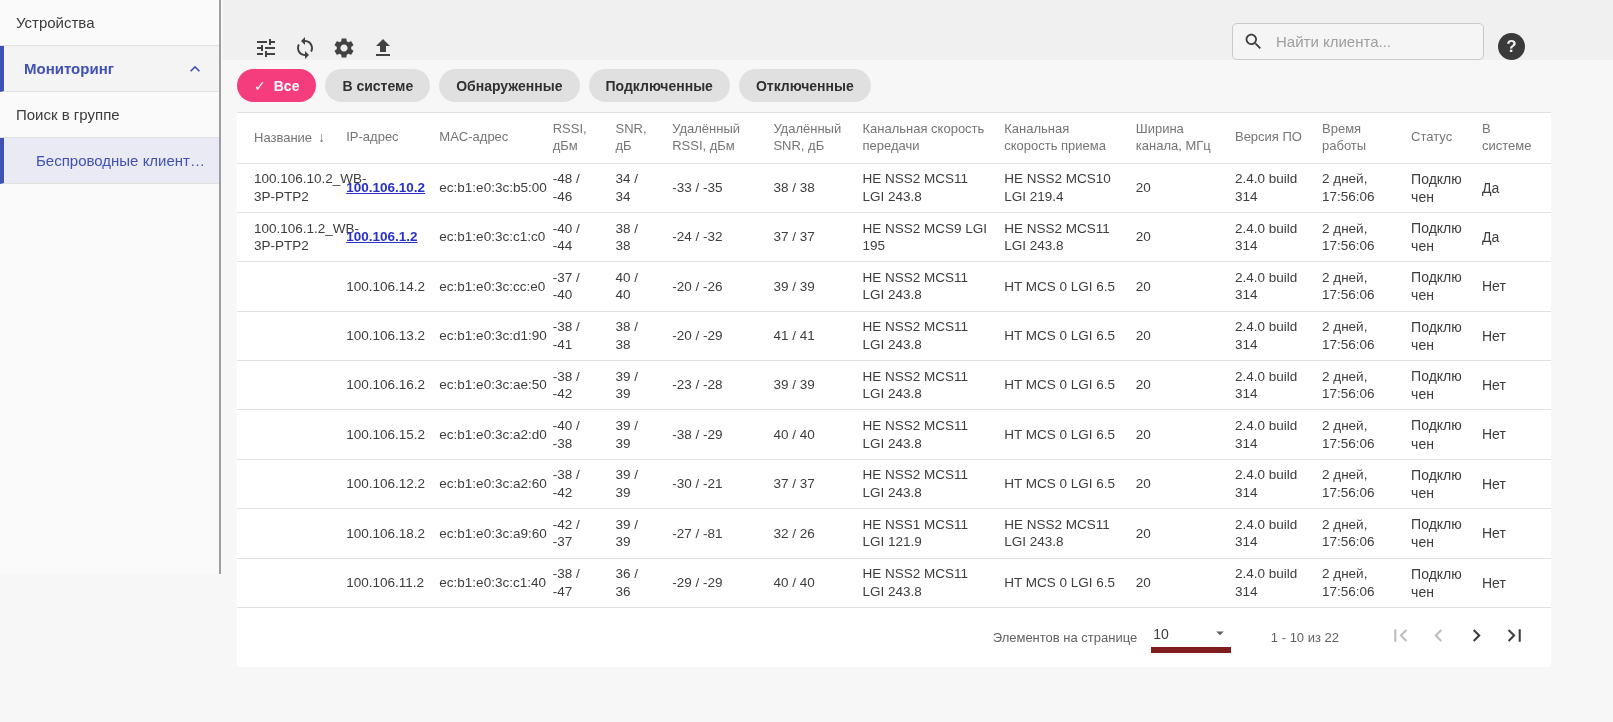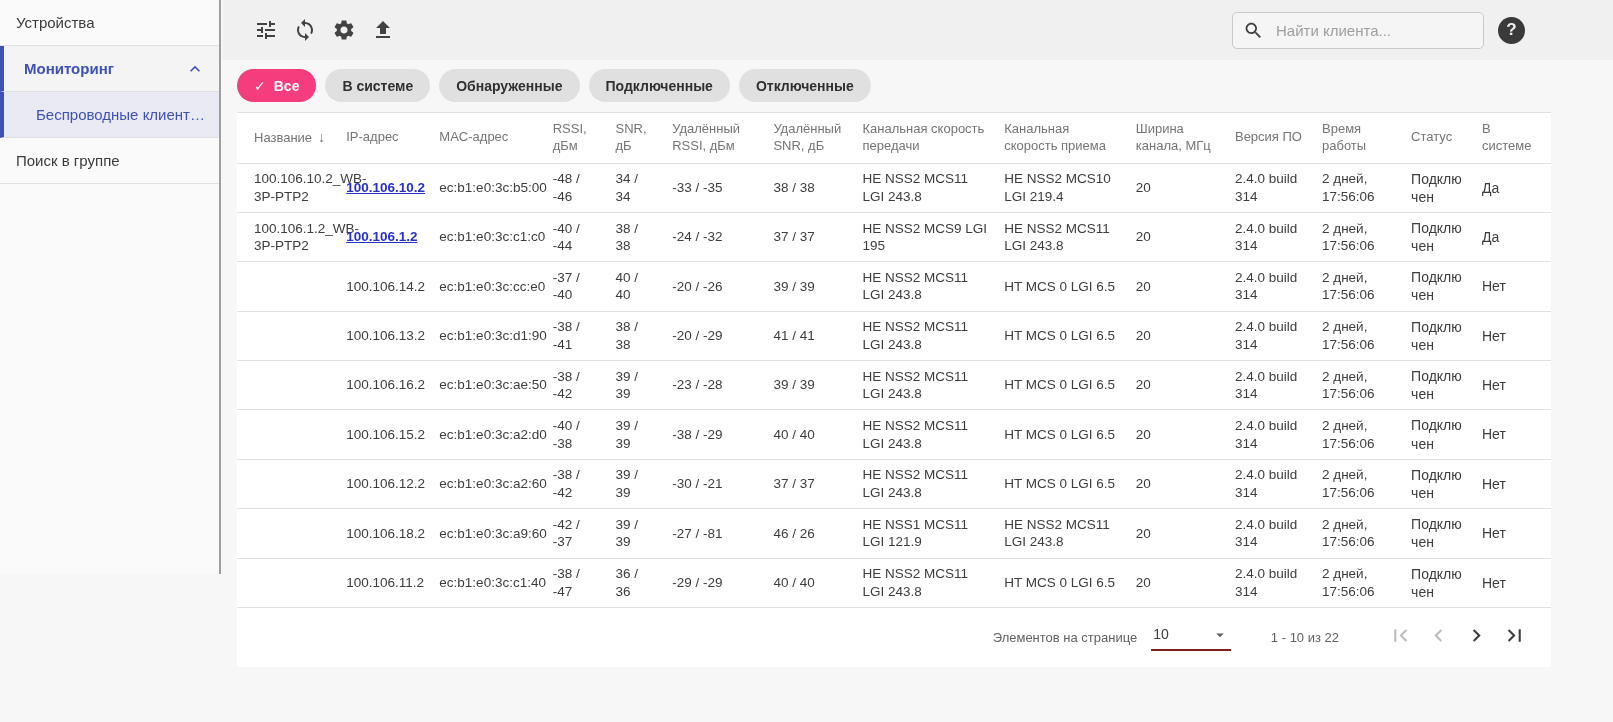--- a/index.html
+++ b/index.html
@@ -21,21 +21,21 @@
     background:#e9eaf3; color:#3f51b5; padding-left:32px; border-bottom:1px solid #e0e0e0;
     white-space:nowrap; overflow:hidden; font-size:15px;
   }
   .side-item.sub span { overflow:hidden; text-overflow:ellipsis; }
   .chev-up { width:20px; height:20px; fill:#3f51b5; flex:0 0 auto; }
 
   
   .content { position:absolute; left:223px; top:0; width:1390px; height:722px; background:#f7f7f7; }
 
   .toolbar {
-    height:60px; background:#f0f0f0; display:flex; align-items:center; padding:0 88px 0 31px;
+    height:60px; background:#f0f0f0; display:flex; align-items:flex-end; padding:0 88px 0 31px;
   }
   .tool-btn { width:24px; height:24px; margin-right:15px; border:none; background:transparent; cursor:pointer; padding:0; }
   .tool-btn svg { width:24px; height:24px; fill:#424242; }
   .toolbar .spacer { flex:1; }
   .search-box {
     display:flex; align-items:center; width:252px; height:37px;
     border:1px solid #c9c9c9; border-radius:5px; background:#f5f5f5; padding:0 10px; margin-right:14px;
   }
   .search-box svg { width:21px; height:21px; fill:#3d3d3d; flex:0 0 auto; margin-right:12px; }
   .search-box input {
@@ -79,22 +79,22 @@
   td.cell-status, td.cell-insystem { font-size:14px; }
   td.cell-status { word-break:break-all; }
   td.ip-link { color:#2730c9; font-weight:bold; text-decoration:underline; cursor:pointer;margin-left:21px; }
 
   
   .paginator {
     height:59px; display:flex; align-items:center; justify-content:flex-end;
     padding-right:18px; font-size:13px; color:#616161; background:#ffffff;
   }
   .pagesize {
-    display:flex; align-items:flex-start; margin-left:14px; cursor:pointer;
-    border-bottom:2px solid #7f1d1d; padding:3px 2px 5px 2px;
+    display:flex; align-items:flex-end; margin-left:14px; cursor:pointer;
+    border-bottom:6px solid #7f1d1d; padding:3px 2px 5px 2px;
   }
   .pagesize .val { font-size:14px; color:#3d3d3d; margin-right:42px; }
   .pagesize svg { width:18px; height:18px; fill:#616161; }
   .range { margin:0 42px 0 40px; }
   .pg-btn { width:38px; height:38px; border:none; background:transparent; cursor:pointer; padding:0; }
   .pg-btn svg { width:25px; height:25px; }
   .pg-btn.disabled svg { fill:#bdbdbd; }
   .pg-btn.enabled svg { fill:#3d3d3d; }
 </style>
 </head>
@@ -103,25 +103,25 @@
 <nav class="sidebar">
   <div class="side-item">
     <span>Устройства</span>
   </div>
   <div class="side-item section">
     <span>Мониторинг</span>
     <svg class="chev-up" viewBox="0 0 24 24">
         <path d="M7.41 15.41L12 10.83l4.59 4.58L18 14l-6-6-6 6z"></path>
       </svg>
   </div>
+  <div class="side-item">
+    <span>Поиск в группе</span>
+  </div>
   <div class="side-item sub">
     <span>Беспроводные клиент…</span>
-  </div>
-  <div class="side-item">
-    <span>Поиск в группе</span>
   </div>
 </nav>
 
 <main class="content">
 
   <div class="toolbar">
     <button class="tool-btn">
       <svg viewBox="0 0 24 24">
           <path d="M3 17v2h6v-2H3zM3 5v2h10V5H3zm10 16v-2h8v-2h-8v-2h-2v6h2zM7 9v2H3v2h4v2h2V9H7zm14 4v-2H11v2h10zm-6-4h2V7h4V5h-4V3h-2v6z"></path>
         </svg>
@@ -323,21 +323,21 @@
     <td class="cell-status">Подключен</td>
     <td class="cell-insystem">Нет</td>
   </tr>
           <tr>
     <td></td>
     <td>100.106.18.2</td>
     <td>ec:b1:e0:3c:a9:60</td>
     <td>-42 / -37</td>
     <td>39 / 39</td>
     <td>-27 / -81</td>
-    <td>46 / 26</td>
+    <td>32 / 26</td>
     <td>HE NSS1 MCS11 LGI 121.9</td>
     <td>HE NSS2 MCS11 LGI 243.8</td>
     <td>20</td>
     <td>2.4.0 build 314</td>
     <td>2 дней, 17:56:06</td>
     <td class="cell-status">Подключен</td>
     <td class="cell-insystem">Нет</td>
   </tr>
           <tr>
     <td></td>

